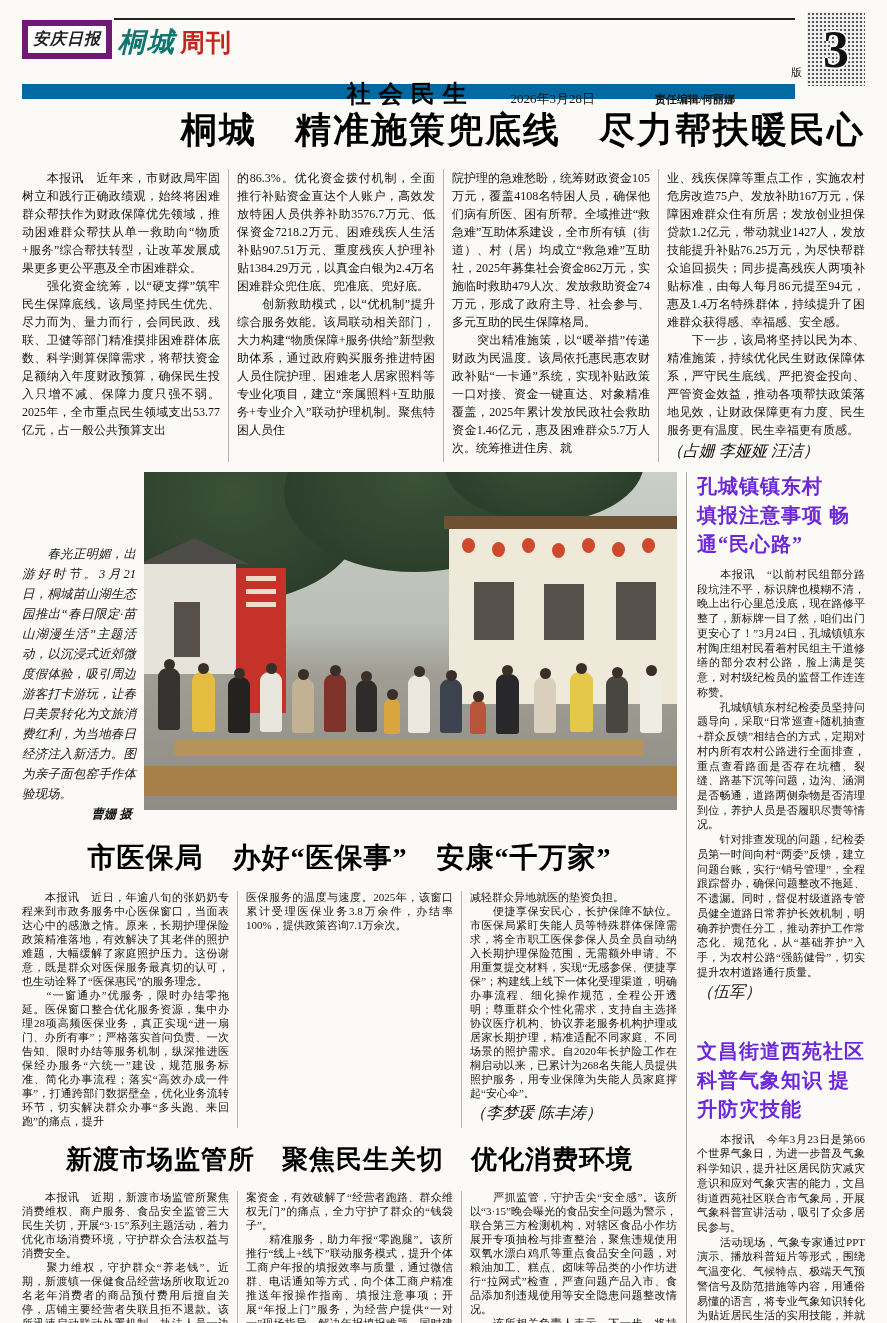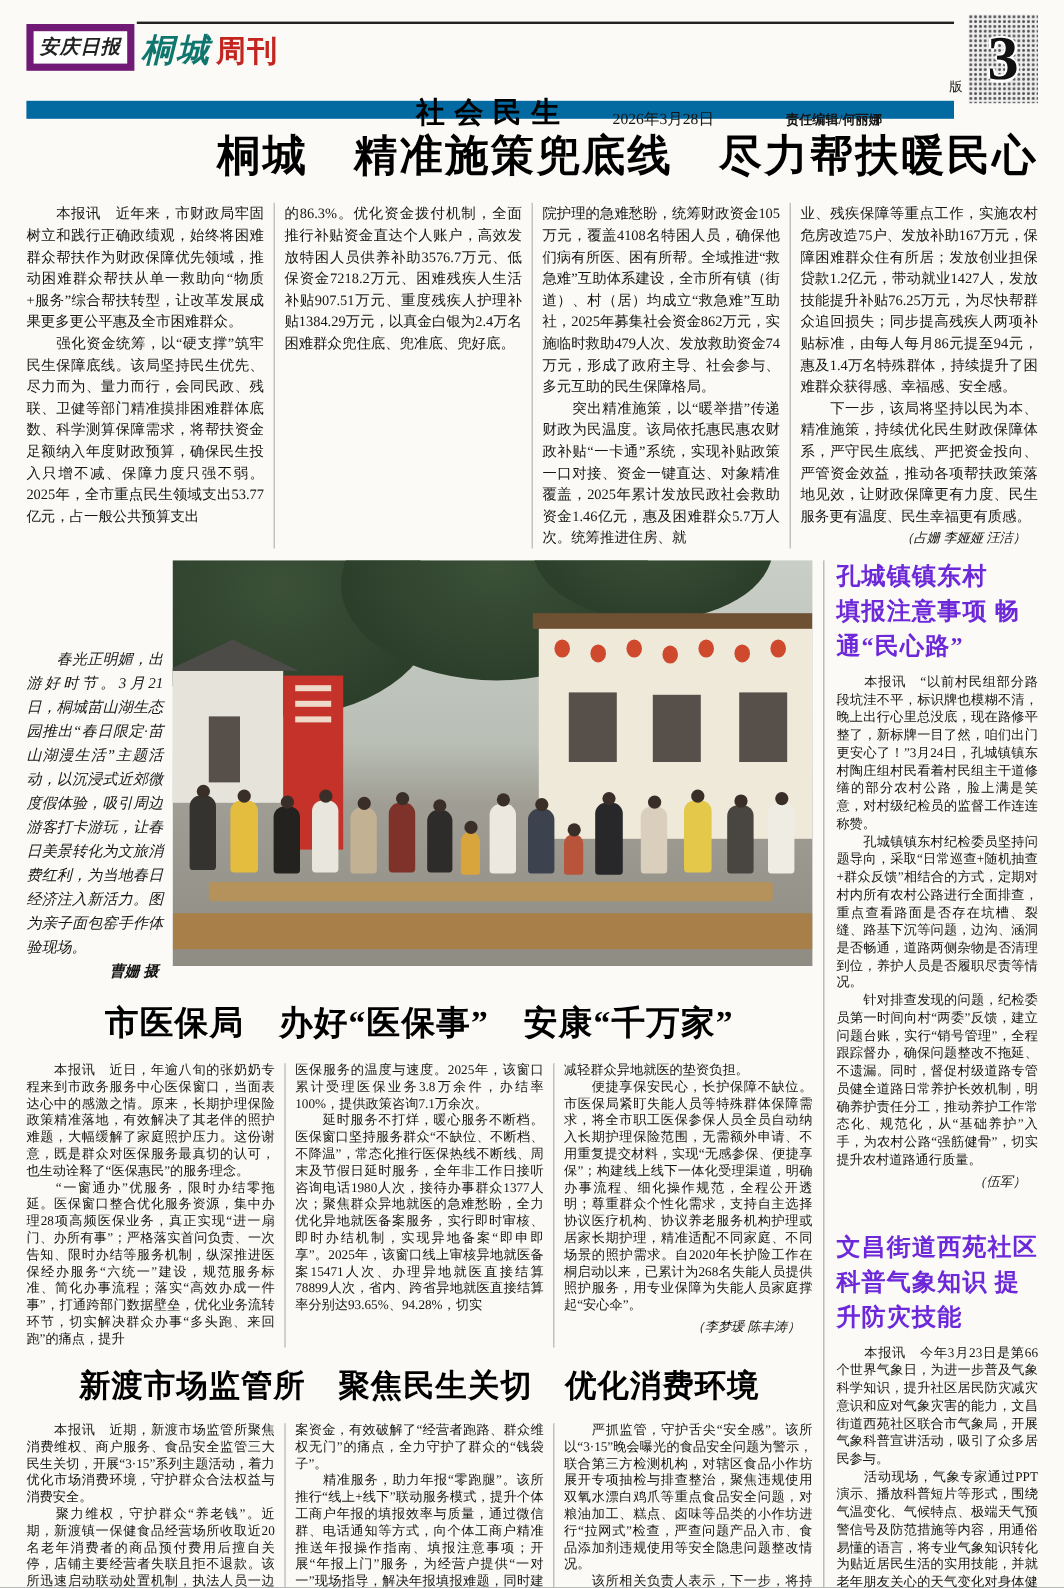--- a/index.html
+++ b/index.html
@@ -28,21 +28,21 @@
       text-shadow:-2px 0 0 #fff,2px 0 0 #fff,0 -2px 0 #fff,0 2px 0 #fff; }
 
   
   .lead-title { margin-top:14px; text-align:right; font-size:36px; font-weight:900; letter-spacing:2px; color:#000; }
   .cols { display:flex; margin-top:14px; }
   .col { flex:1 1 0; padding:0 8px; border-right:1px solid #b5b5b5; }
   .col:first-child { padding-left:0; }
   .col:last-child { border-right:none; padding-right:0; }
   .body-text p { text-align:justify; margin:0; }
   .lead-text p { font-size:12px; line-height:1.5; }
-  .byline { text-align:right; font-size:11px; font-style:italic; padding:2px 10px 0 0; }
+  .byline { text-align:left; font-size:16px; font-style:italic; padding:2px 10px 0 0; }
 
   
   .main-split { display:flex; margin-top:10px; }
   .left-main { width:655px; }
   .sidebar { flex:1; border-left:1px solid #adadad; margin-left:9px; padding-left:10px; }
 
   
   .photo-row { display:flex; }
   .caption-box { width:122px; padding:72px 8px 0 0; }
   .caption-box p { font-size:12.5px; line-height:1.6; font-style:italic; text-align:justify; }
@@ -103,20 +103,21 @@
   </div>
 
   <h1 class="lead-title">桐城　精准施策兜底线　尽力帮扶暖民心</h1>
   <div class="cols lead-text body-text">
     <div class="col">
         <p>　　本报讯　近年来，市财政局牢固树立和践行正确政绩观，始终将困难群众帮扶作为财政保障优先领域，推动困难群众帮扶从单一救助向“物质+服务”综合帮扶转型，让改革发展成果更多更公平惠及全市困难群众。</p>
         <p>　　强化资金统筹，以“硬支撑”筑牢民生保障底线。该局坚持民生优先、尽力而为、量力而行，会同民政、残联、卫健等部门精准摸排困难群体底数、科学测算保障需求，将帮扶资金足额纳入年度财政预算，确保民生投入只增不减、保障力度只强不弱。2025年，全市重点民生领域支出53.77亿元，占一般公共预算支出</p>
       </div>
     <div class="col">
         <p>的86.3%。优化资金拨付机制，全面推行补贴资金直达个人账户，高效发放特困人员供养补助3576.7万元、低保资金7218.2万元、困难残疾人生活补贴907.51万元、重度残疾人护理补贴1384.29万元，以真金白银为2.4万名困难群众兜住底、兜准底、兜好底。</p>
+        <p>　　创新救助模式，以“优机制”提升综合服务效能。该局联动相关部门，大力构建“物质保障+服务供给”新型救助体系，通过政府购买服务推进特困人员住院护理、困难老人居家照料等专业化项目，建立“亲属照料+互助服务+专业介入”联动护理机制。聚焦特困人员住</p>
       </div>
     <div class="col">
         <p>院护理的急难愁盼，统筹财政资金105万元，覆盖4108名特困人员，确保他们病有所医、困有所帮。全域推进“救急难”互助体系建设，全市所有镇（街道）、村（居）均成立“救急难”互助社，2025年募集社会资金862万元，实施临时救助479人次、发放救助资金74万元，形成了政府主导、社会参与、多元互助的民生保障格局。</p>
         <p>　　突出精准施策，以“暖举措”传递财政为民温度。该局依托惠民惠农财政补贴“一卡通”系统，实现补贴政策一口对接、资金一键直达、对象精准覆盖，2025年累计发放民政社会救助资金1.46亿元，惠及困难群众5.7万人次。统筹推进住房、就</p>
       </div>
     <div class="col">
       <div>
           <p>业、残疾保障等重点工作，实施农村危房改造75户、发放补助167万元，保障困难群众住有所居；发放创业担保贷款1.2亿元，带动就业1427人，发放技能提升补贴76.25万元，为尽快帮群众追回损失；同步提高残疾人两项补贴标准，由每人每月86元提至94元，惠及1.4万名特殊群体，持续提升了困难群众获得感、幸福感、安全感。</p>
           <p>　　下一步，该局将坚持以民为本、精准施策，持续优化民生财政保障体系，严守民生底线、严把资金投向、严管资金效益，推动各项帮扶政策落地见效，让财政保障更有力度、民生服务更有温度、民生幸福更有质感。</p>
         </div>
@@ -211,21 +212,20 @@
       </div>
 
       <h2 class="mid-title medical-title">市医保局　办好“医保事”　安康“千万家”</h2>
       <div class="cols small-text body-text">
         <div class="col">
             <p>　　本报讯　近日，年逾八旬的张奶奶专程来到市政务服务中心医保窗口，当面表达心中的感激之情。原来，长期护理保险政策精准落地，有效解决了其老伴的照护难题，大幅缓解了家庭照护压力。这份谢意，既是群众对医保服务最真切的认可，也生动诠释了“医保惠民”的服务理念。</p>
             <p>　　“一窗通办”优服务，限时办结零拖延。医保窗口整合优化服务资源，集中办理28项高频医保业务，真正实现“进一扇门、办所有事”；严格落实首问负责、一次告知、限时办结等服务机制，纵深推进医保经办服务“六统一”建设，规范服务标准、简化办事流程；落实“高效办成一件事”，打通跨部门数据壁垒，优化业务流转环节，切实解决群众办事“多头跑、来回跑”的痛点，提升</p>
           </div>
         <div class="col">
             <p>医保服务的温度与速度。2025年，该窗口累计受理医保业务3.8万余件，办结率100%，提供政策咨询7.1万余次。</p>
-            <p>　　延时服务不打烊，暖心服务不断档。医保窗口坚持服务群众“不缺位、不断档、不降温”，常态化推行医保热线不断线、周末及节假日延时服务，全年非工作日接听咨询电话1980人次，接待办事群众1377人次；聚焦群众异地就医的急难愁盼，全力优化异地就医备案服务，实行即时审核、即时办结机制，实现异地备案“即申即享”。2025年，该窗口线上审核异地就医备案15471人次、办理异地就医直接结算78899人次，省内、跨省异地就医直接结算率分别达93.65%、94.28%，切实</p>
           </div>
         <div class="col">
           <div>
               <p>减轻群众异地就医的垫资负担。</p>
               <p>　　便捷享保安民心，长护保障不缺位。市医保局紧盯失能人员等特殊群体保障需求，将全市职工医保参保人员全员自动纳入长期护理保险范围，无需额外申请、不用重复提交材料，实现“无感参保、便捷享保”；构建线上线下一体化受理渠道，明确办事流程、细化操作规范，全程公开透明；尊重群众个性化需求，支持自主选择协议医疗机构、协议养老服务机构护理或居家长期护理，精准适配不同家庭、不同场景的照护需求。自2020年长护险工作在桐启动以来，已累计为268名失能人员提供照护服务，用专业保障为失能人员家庭撑起“安心伞”。</p>
             </div>
           <div class="byline">（李梦瑗 陈丰涛）</div>
         </div>
       </div>
 

